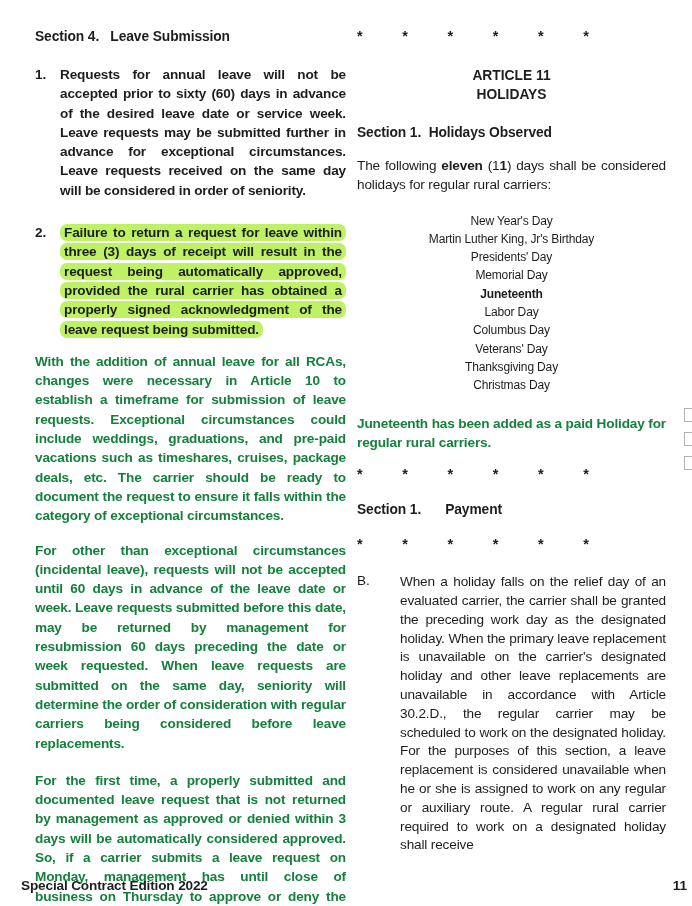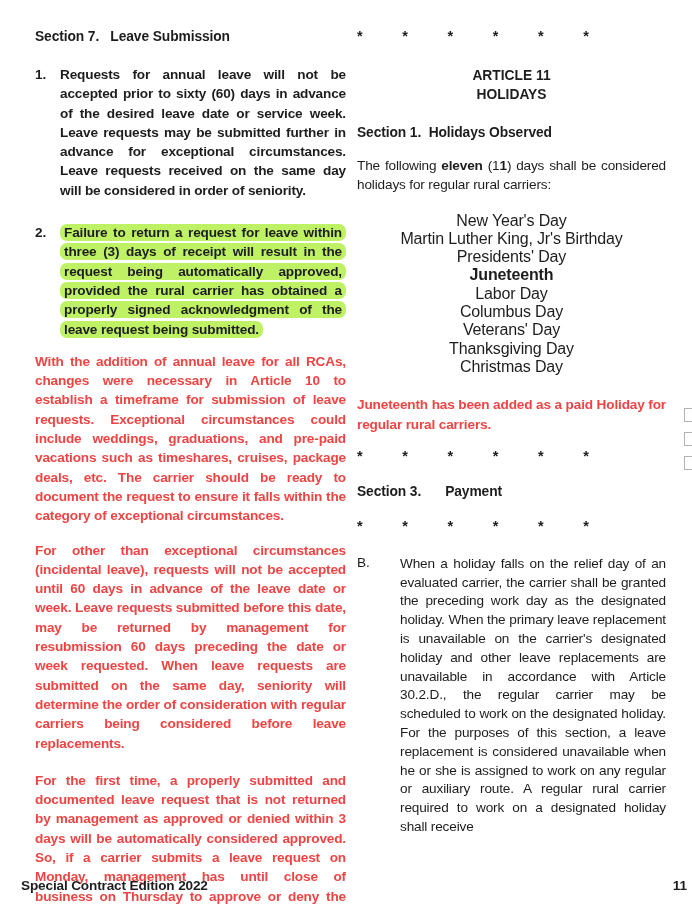--- a/index.html
+++ b/index.html
@@ -22,21 +22,21 @@
     white-space: pre-wrap;
     letter-spacing: -0.1px;
   }
   .body-text {
     font-size: 13.6px;
     line-height: 19.3px;
     text-align: justify;
     letter-spacing: -0.15px;
   }
   .bold-text { font-weight: 700; }
-  .red-text  { color: #ef4444; font-weight: 700; }
+  .red-text  { color: #15803d; font-weight: 700; }
 
   .num-item { display: flex; }
   .num-col  { flex: none; width: 25px; font-weight: 700; }
   .num-body { flex: 1 1 auto; }
 
   .hl {
     background: #bef264;
     border-radius: 7px;
     padding: 1px 4px;
     -webkit-box-decoration-break: clone;
@@ -49,21 +49,21 @@
     width: 232px;
     font-weight: 700;
     font-size: 14.5px;
     line-height: 19px;
   }
   .stars-row div { width: auto; }
 
   .center { text-align: center; }
   .article-title { font-weight: 700; font-size: 13.8px; line-height: 19px; }
 
-  .holiday-list { font-size: 16px; letter-spacing: -0.15px; }
+  .holiday-list { font-size: 12px; letter-spacing: -0.15px; }
   .holiday-list div { line-height: 18.3px; }
 
   .letter-item { display: flex; }
   .letter-col  { flex: none; width: 43px; font-size: 13.6px; }
   .letter-body { flex: 1 1 auto; line-height: 18.8px; }
 
   .footer-left  { position: absolute; left: 21px;  bottom: 13px; font-weight: 700; font-size: 13.6px; letter-spacing: -0.15px; }
   .footer-right { position: absolute; right: 5px; bottom: 13px; font-weight: 700; font-size: 13.6px; }
 
   .edge-mark {
@@ -94,21 +94,21 @@
   .mt-stars3  { margin-top: 16px; }
   .mt-itemB   { margin-top: 19px; }
 
   .sec2-row { display: flex; gap: 24px; }
 </style>
 </head>
 <body>
 
 <div class="col col-left">
 
-  <div class="heading">Section 7.   Leave Submission</div>
+  <div class="heading">Section 4.   Leave Submission</div>
 
   <div class="num-item mt-item1">
     <div class="num-col body-text">1.</div>
     <div class="num-body body-text bold-text">Requests for annual leave will not be accepted prior to sixty (60) days in advance of the desired leave date or service week. Leave requests may be submitted further in advance for exceptional circumstances. Leave requests received on the same day will be considered in order of seniority.</div>
   </div>
 
   <div class="num-item mt-item2">
     <div class="num-col body-text">2.</div>
     <div class="num-body body-text bold-text"><span class="hl">Failure to return a request for leave within three (3) days of receipt will result in the request being automatically approved, provided the rural carrier has obtained a properly signed acknowledgment of the leave request being submitted.</span></div>
   </div>
@@ -136,41 +136,42 @@
   </div>
 
   <div class="heading mt-sec1">Section 1.  Holidays Observed</div>
 
   <div class="body-text mt-intro"><span>The following </span><span style="font-weight: 700;">eleven</span><span> (1</span><span style="font-weight: 700;">1</span><span>) days shall be considered holidays for regular rural carriers:</span></div>
 
   <div class="center holiday-list mt-list">
       <div>New Year's Day</div>
       <div>Martin Luther King, Jr's Birthday</div>
       <div>Presidents' Day</div>
+      <div>Memorial Day</div>
       <div style="font-weight: 700;">Juneteenth</div>
       <div>Labor Day</div>
       <div>Columbus Day</div>
       <div>Veterans' Day</div>
       <div>Thanksgiving Day</div>
       <div>Christmas Day</div>
     </div>
 
   <div class="body-text red-text mt-junote">Juneteenth has been added as a paid Holiday for regular rural carriers.</div>
 
   <div class="stars-row mt-stars2">
       <div>*</div>
       <div>*</div>
       <div>*</div>
       <div>*</div>
       <div>*</div>
       <div>*</div>
     </div>
 
   <div class="heading sec2-row mt-sec2">
-    <span>Section 3.</span>
+    <span>Section 1.</span>
     <span>Payment</span>
   </div>
 
   <div class="stars-row mt-stars3">
       <div>*</div>
       <div>*</div>
       <div>*</div>
       <div>*</div>
       <div>*</div>
       <div>*</div>

